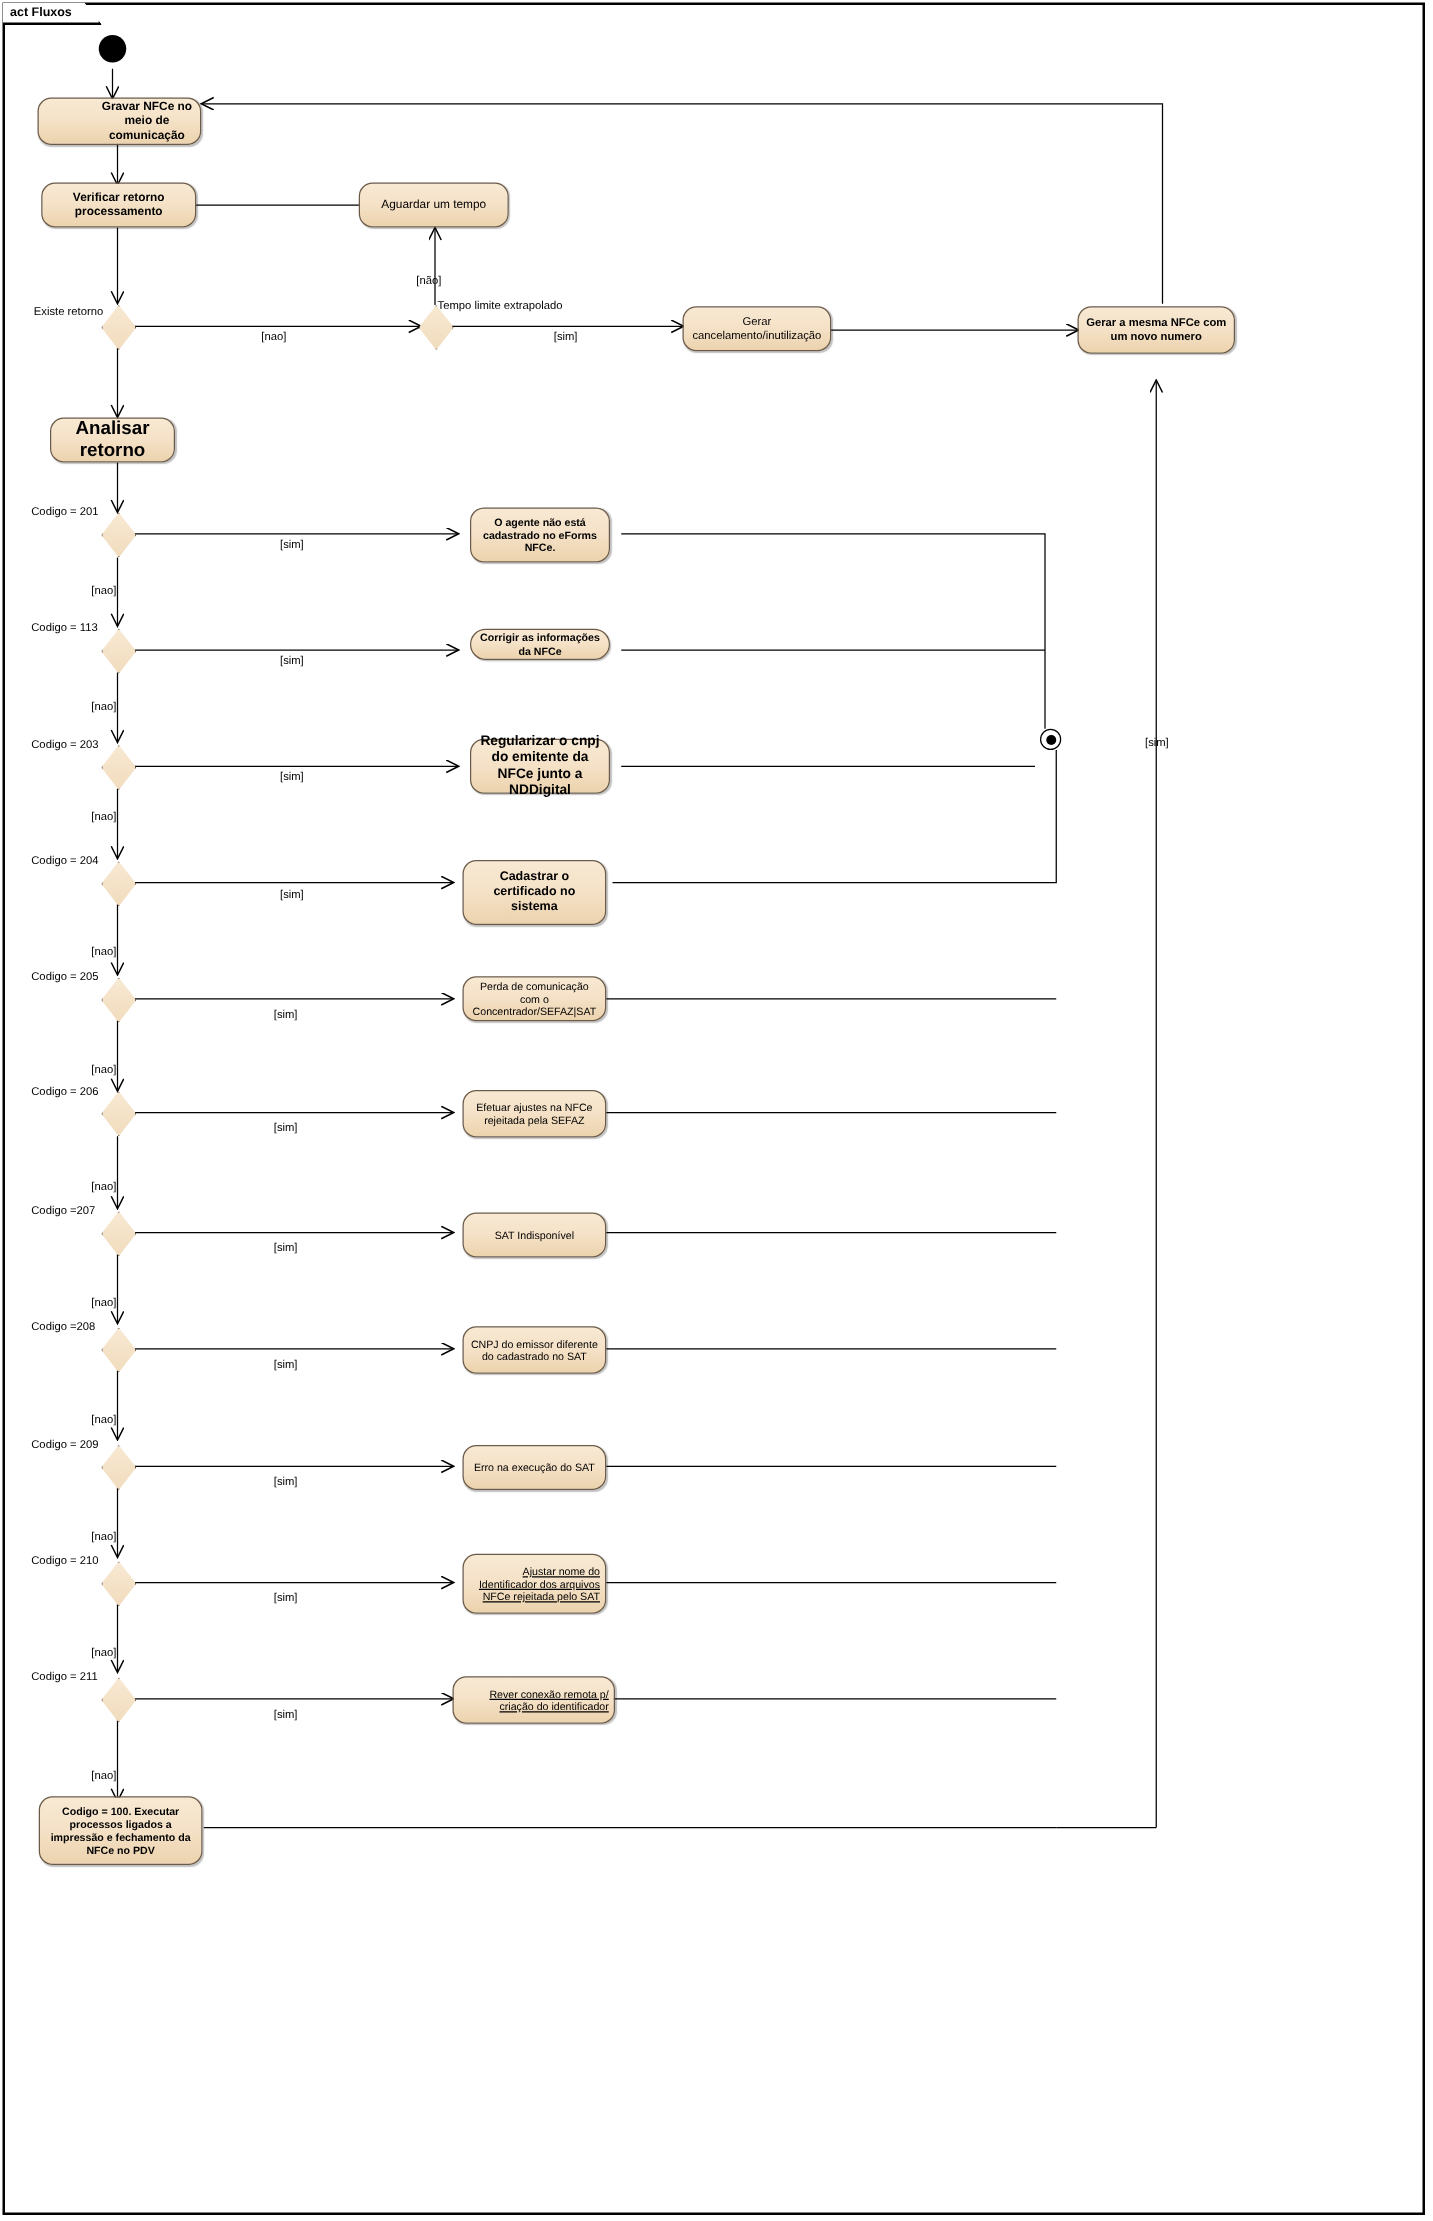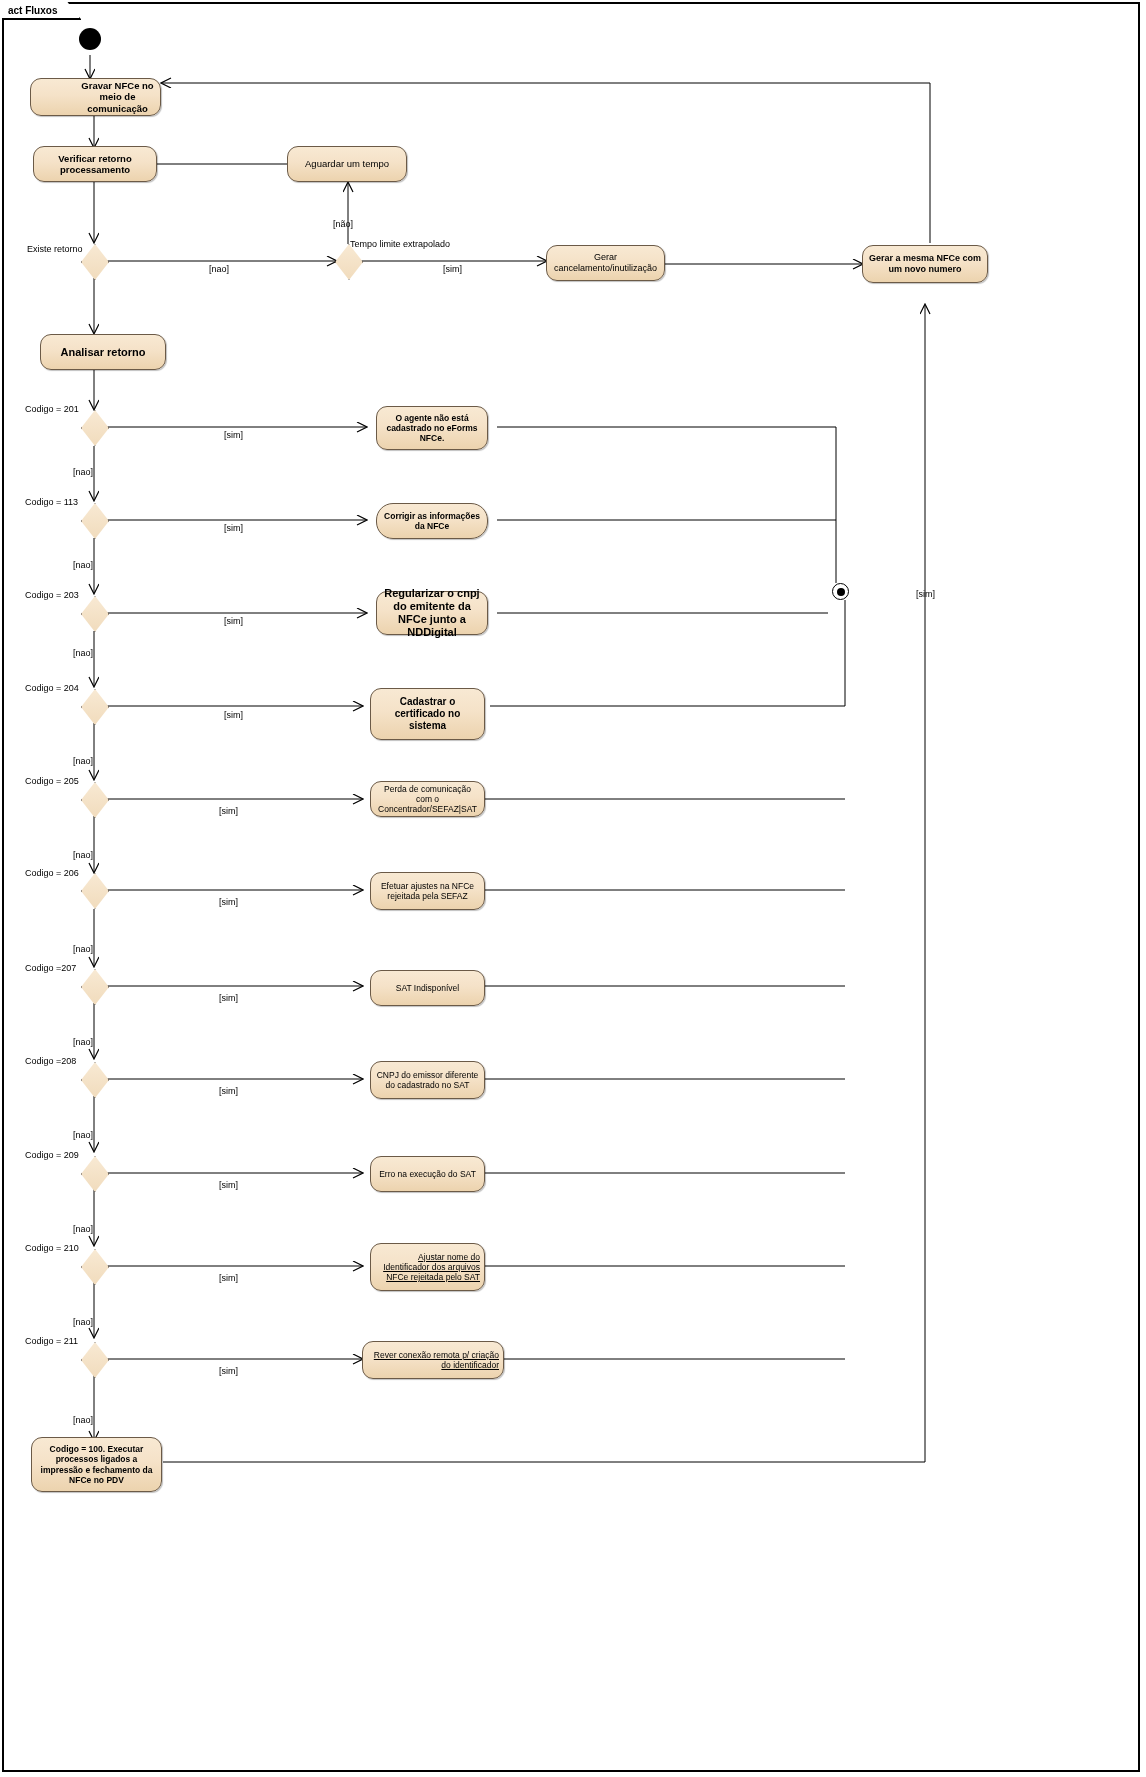--- a/index.html
+++ b/index.html
@@ -131,21 +131,21 @@
 
   <div class="diamond" style="left:335px;top:244px;">
       <i></i>
     </div>
   <div class="lbl" style="left:350px;top:239px;">Tempo limite extrapolado</div>
 
   <div class="node" style="left:546px;top:245px;width:119px;height:36px;font-size:9px;">Gerar cancelamento/inutilização</div>
 
   <div class="node b" style="left:862px;top:245px;width:126px;height:38px;font-size:9px;">Gerar a mesma NFCe com um novo numero</div>
 
-  <div class="node b" style="left:40px;top:334px;width:126px;height:36px;font-size:11px;">Analisar retorno</div>
+  <div class="node b" style="left:40px;top:334px;width:100px;height:36px;font-size:15px;">Analisar retorno</div>
 
   <div class="diamond" style="left:81px;top:410px;">
       <i></i>
     </div>
   <div class="lbl" style="left:25px;top:404px;">Codigo = 201</div>
 
   <div class="diamond" style="left:81px;top:503px;">
       <i></i>
     </div>
   <div class="lbl" style="left:25px;top:497px;">Codigo = 113</div>
@@ -190,40 +190,40 @@
     </div>
   <div class="lbl" style="left:25px;top:1243px;">Codigo = 210</div>
 
   <div class="diamond" style="left:81px;top:1342px;">
       <i></i>
     </div>
   <div class="lbl" style="left:25px;top:1336px;">Codigo = 211</div>
 
   <div class="node b" style="left:376px;top:406px;width:112px;height:44px;font-size:8.5px;">O agente não está cadastrado no eForms NFCe.</div>
 
-  <div class="node b" style="left:376px;top:503px;width:112px;height:36px;font-size:8.5px;border-radius:17px;">Corrigir as informações da NFCe</div>
+  <div class="node b" style="left:376px;top:503px;width:112px;height:25px;font-size:8.5px;border-radius:17px;">Corrigir as informações da NFCe</div>
 
   <div class="node b" style="left:376px;top:591px;width:112px;height:44px;font-size:11px;">Regularizar o cnpj do emitente da NFCe junto a NDDigital</div>
 
   <div class="node b" style="left:370px;top:688px;width:115px;height:52px;font-size:10px;">Cadastrar o certificado no sistema</div>
 
   <div class="node" style="left:370px;top:781px;width:115px;height:36px;font-size:8.5px;">Perda de comunicação com o Concentrador/SEFAZ|SAT</div>
 
   <div class="node" style="left:370px;top:872px;width:115px;height:38px;font-size:8.5px;">Efetuar ajustes na NFCe rejeitada pela SEFAZ</div>
 
   <div class="node" style="left:370px;top:970px;width:115px;height:36px;font-size:8.5px;">SAT Indisponível</div>
 
   <div class="node" style="left:370px;top:1061px;width:115px;height:38px;font-size:8.5px;">CNPJ do emissor diferente do cadastrado no SAT</div>
 
   <div class="node" style="left:370px;top:1156px;width:115px;height:36px;font-size:8.5px;">Erro na execução do SAT</div>
 
   <div class="node lft" style="left:370px;top:1243px;width:115px;height:48px;font-size:8.5px;white-space:pre-line;padding-left:6px;">Ajustar nome do Identificador dos arquivos
 NFCe rejeitada pelo SAT</div>
 
-  <div class="node lft" style="left:362px;top:1341px;width:142px;height:38px;font-size:8.5px;padding-left:6px;">Rever conexão remota p/ criação do identificador</div>
+  <div class="node lft" style="left:362px;top:1341px;width:130px;height:38px;font-size:8.5px;padding-left:6px;">Rever conexão remota p/ criação do identificador</div>
 
   <div class="node b" style="left:31px;top:1437px;width:131px;height:55px;font-size:8.5px;">Codigo = 100. Executar processos ligados a impressão e fechamento da NFCe no PDV</div>
 
   <div class="finalnode" style="left:832px;top:583px;"></div>
 
   <div class="lbl" style="left:209px;top:264px;">[nao]</div>
   <div class="lbl" style="left:333px;top:219px;">[não]</div>
   <div class="lbl" style="left:443px;top:264px;">[sim]</div>
 
   <div class="lbl" style="left:224px;top:430px;">[sim]</div>

